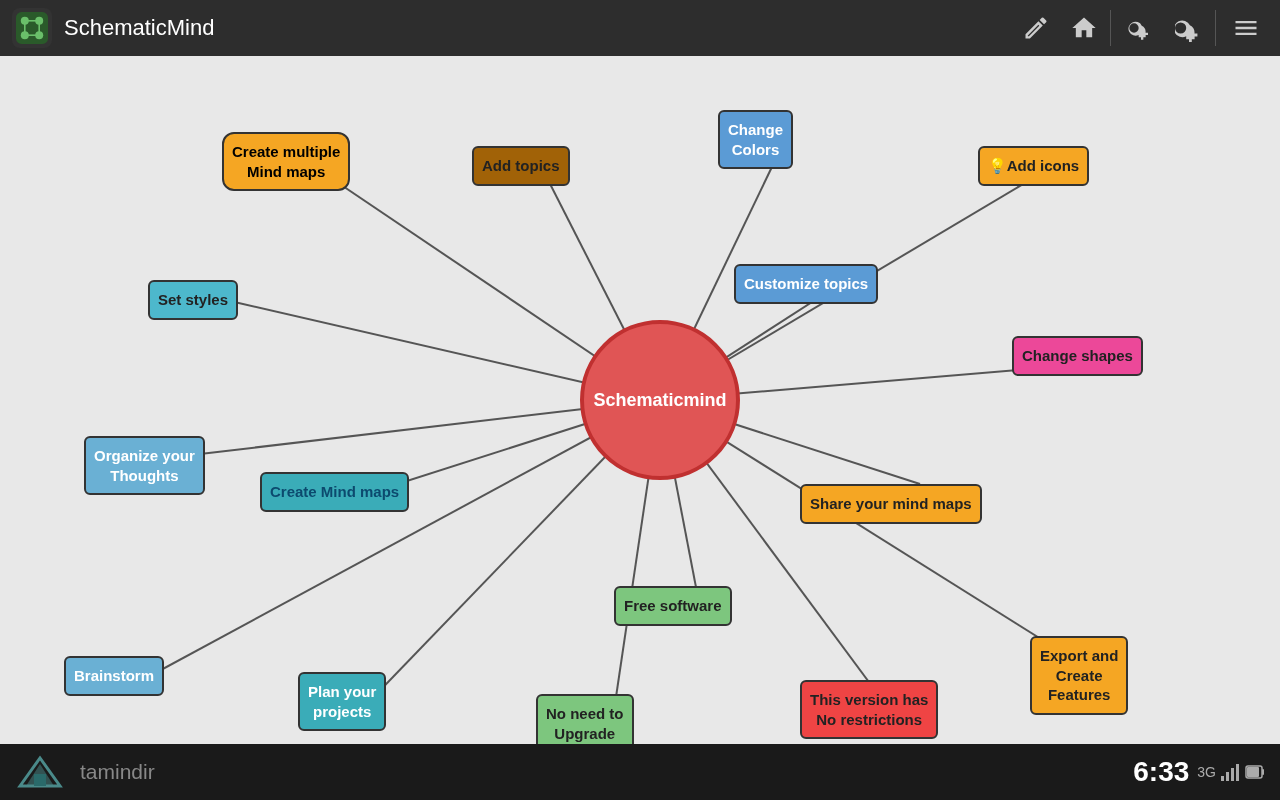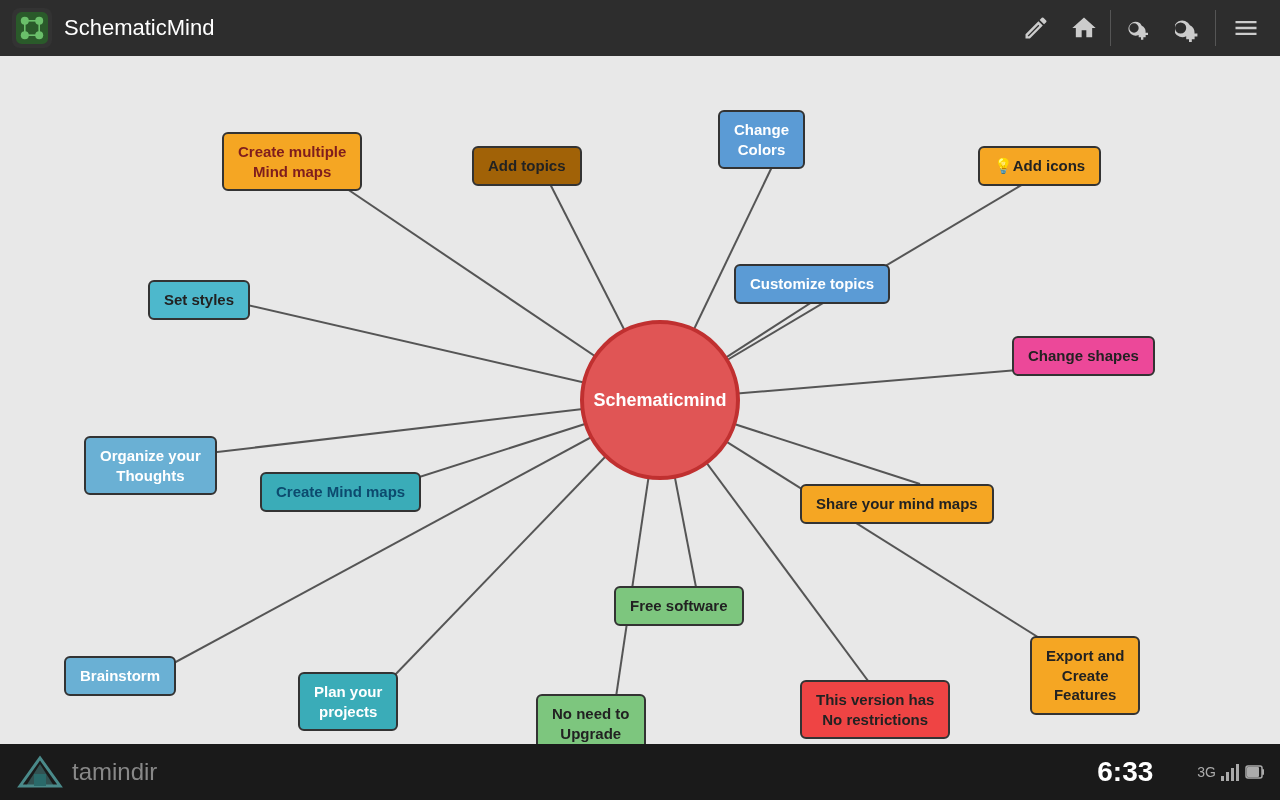--- a/index.html
+++ b/index.html
@@ -72,21 +72,21 @@
       font-size: 18px;
       font-weight: bold;
       color: #fff;
       left: 580px; top: 264px;
       z-index: 5;
     }
 
     
     .node {
       position: absolute;
-      padding: 8px 14px;
+      padding: 8px 8px;
       border: 2px solid #333;
       border-radius: 6px;
       font-size: 15px;
       font-weight: bold;
       color: #222;
       z-index: 5;
       display: flex;
       align-items: center;
       justify-content: center;
       text-align: center;
@@ -104,32 +104,32 @@
       padding: 0 16px;
       position: absolute;
       bottom: 0;
     }
     #tamindir-logo {
       display: flex; align-items: center;
     }
     #tamindir-logo svg { width: 48px; height: 36px; }
     #tamindir-text {
       color: #888;
-      font-size: 24px;
-      margin-left: 8px;
+      font-size: 21px;
+      margin-left: 16px;
     }
     #clock {
       color: #fff;
       font-size: 28px;
       font-weight: bold;
       margin-left: auto;
       margin-right: 8px;
     }
     #signal-icons {
-      display: flex; align-items: center; gap: 4px; margin-left: 36px;
+      display: flex; align-items: center; gap: 4px;
     }
     #signal-text { color: #aaa; font-size: 14px; }
   </style>
 </head>
 <body>
 
 <div id="topbar">
   <div id="app-icon">
     <svg viewBox="0 0 40 40" xmlns="http://www.w3.org/2000/svg">
       <rect width="40" height="40" rx="7" fill="#2a5a2a"></rect>
@@ -210,21 +210,21 @@
     <line x1="660" y1="344" x2="900" y2="668" stroke="#555" stroke-width="2"></line>
 
     <line x1="660" y1="344" x2="1100" y2="620" stroke="#555" stroke-width="2"></line>
   </svg>
 
   <div id="center-node">
     <span>Schematicmind</span>
   </div>
 
   <div id="nodes-container">
-      <div class="node" style="left: 222px; top: 76px; background: rgb(245, 166, 35); border-color: rgb(51, 51, 51); color: #7f1d1d; white-space: pre-line;">Create multiple
+      <div class="node" style="left: 222px; top: 76px; background: rgb(245, 166, 35); border-color: rgb(51, 51, 51); color: #000000; white-space: pre-line; border-radius: 12px;">Create multiple
 Mind maps</div>
       <div class="node" style="left: 472px; top: 90px; background: #a16207; border-color: rgb(51, 51, 51); color: rgb(34, 34, 34); white-space: pre-line;">Add topics</div>
       <div class="node" style="left: 718px; top: 54px; background: rgb(91, 155, 213); border-color: rgb(51, 51, 51); color: rgb(255, 255, 255); white-space: pre-line;">Change
 Colors</div>
       <div class="node" style="left: 978px; top: 90px; background: rgb(245, 166, 35); border-color: rgb(51, 51, 51); color: rgb(34, 34, 34); white-space: pre-line;">💡Add icons</div>
       <div class="node" style="left: 148px; top: 224px; background: rgb(77, 184, 204); border-color: rgb(51, 51, 51); color: rgb(34, 34, 34); white-space: pre-line;">Set styles</div>
       <div class="node" style="left: 734px; top: 208px; background: rgb(91, 155, 213); border-color: rgb(51, 51, 51); color: rgb(255, 255, 255); white-space: pre-line;">Customize topics</div>
       <div class="node" style="left: 1012px; top: 280px; background: #ec4899; border-color: rgb(51, 51, 51); color: rgb(34, 34, 34); white-space: pre-line;">Change shapes</div>
       <div class="node" style="left: 52px; top: 380px; background: rgb(106, 176, 212); border-color: rgb(51, 51, 51); color: rgb(255, 255, 255); white-space: pre-line; margin-left: 32px;">Organize your
 Thoughts</div>

